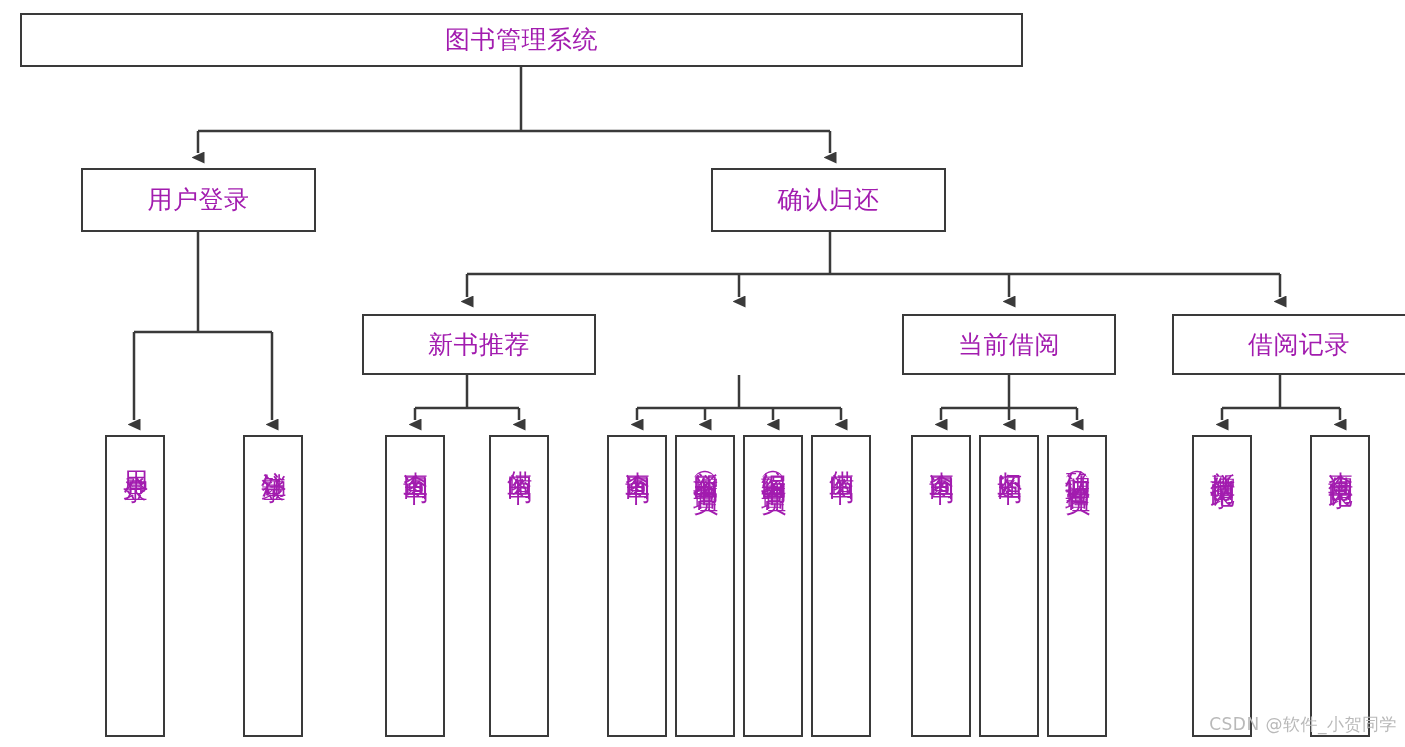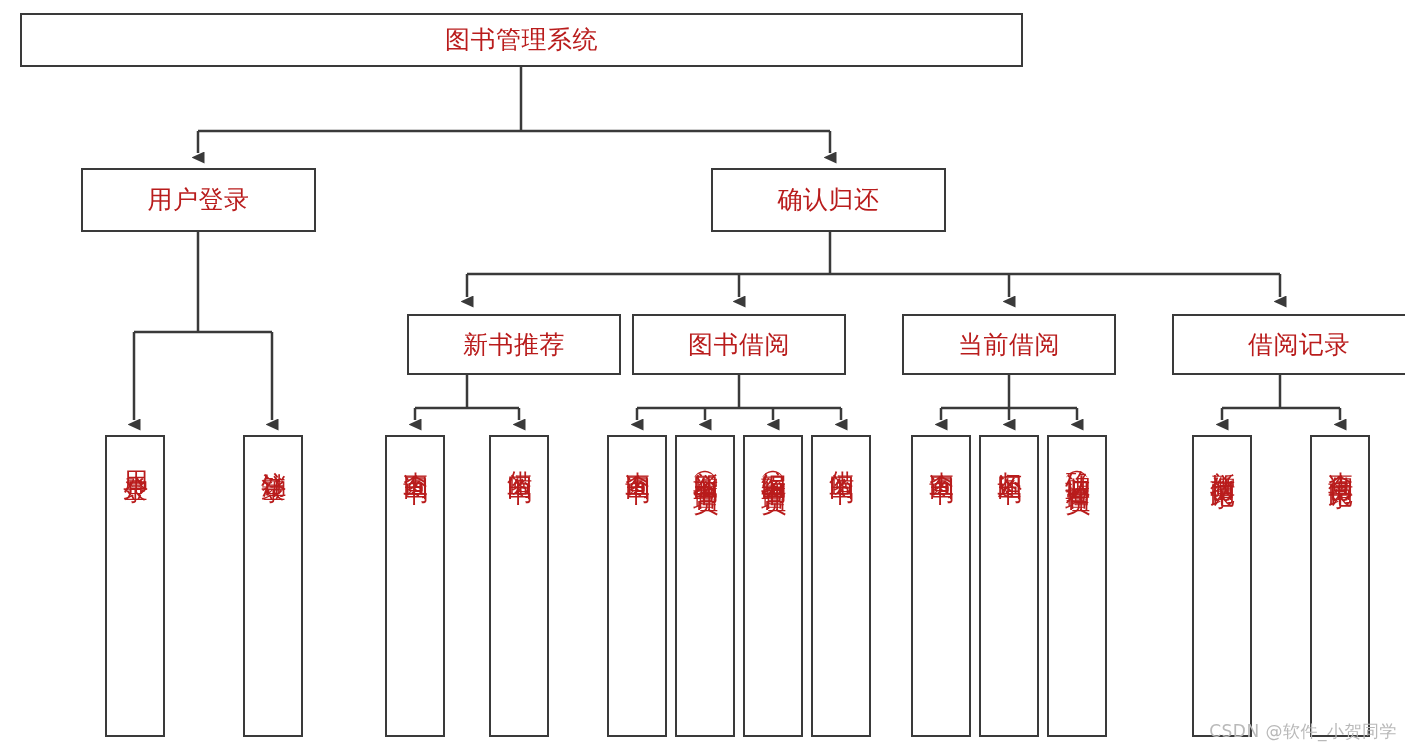--- a/index.html
+++ b/index.html
@@ -23,21 +23,21 @@
     pointer-events:none;
   }
   .node{
     position:absolute;
     box-sizing:border-box;
     background:#ffffff;
     border:2.5px solid #3a3a3a;
     display:flex;
     align-items:center;
     justify-content:center;
-    color:#b91c1c;
+    color:#a21caf;
     z-index:2;
   }
   .node .lbl{
     display:block;
     text-align:center;
     line-height:1.18;
     letter-spacing:0.5px;
   }
   .node.horiz .lbl{
     font-size:25px;
@@ -54,21 +54,21 @@
     text-orientation:upright;
     font-size:25px;
     line-height:1.30;
     letter-spacing:3px;
     max-height:288px;
     text-align:left;
   }
   #watermark{
     position:absolute;
     right:8px;
-    bottom:4px;
+    bottom:11px;
     font-size:17px;
     color:#b9b9b9;
     z-index:5;
     white-space:nowrap;
     letter-spacing:0.5px;
     margin-top:48px;
   }
 </style>
 </head>
 <body>
@@ -129,25 +129,22 @@
     <span class="lbl">图书管理系统</span>
   </div>
 
   <div class="node horiz" style="left:81px; top:168px; width:235px; height:64px;">
     <span class="lbl">用户登录</span>
   </div>
   <div class="node horiz" style="left:711px; top:168px; width:235px; height:64px;">
     <span class="lbl">确认归还</span>
   </div>
 
-  <div class="node horiz" style="left:362px; top:314px; width:214px; height:61px;margin-left:45px;">
+  <div class="node horiz" style="left:362px; top:314px; width:234px; height:61px;">
     <span class="lbl">新书推荐</span>
-  </div>
-  <div class="node horiz" style="left:632px; top:314px; width:214px; height:61px;">
-    <span class="lbl">图书借阅</span>
   </div>
   <div class="node horiz" style="left:902px; top:314px; width:214px; height:61px;font-family:Liberation Serif, serif;">
     <span class="lbl">当前借阅</span>
   </div>
   <div class="node horiz" style="left:1172px; top:314px; width:254px; height:61px;justify-content:center;">
     <span class="lbl">借阅记录</span>
   </div>
 
   <div class="node vert" style="left:105px; top:435px; width:60px; height:302px;">
     <span class="lbl">用户登录</span>

